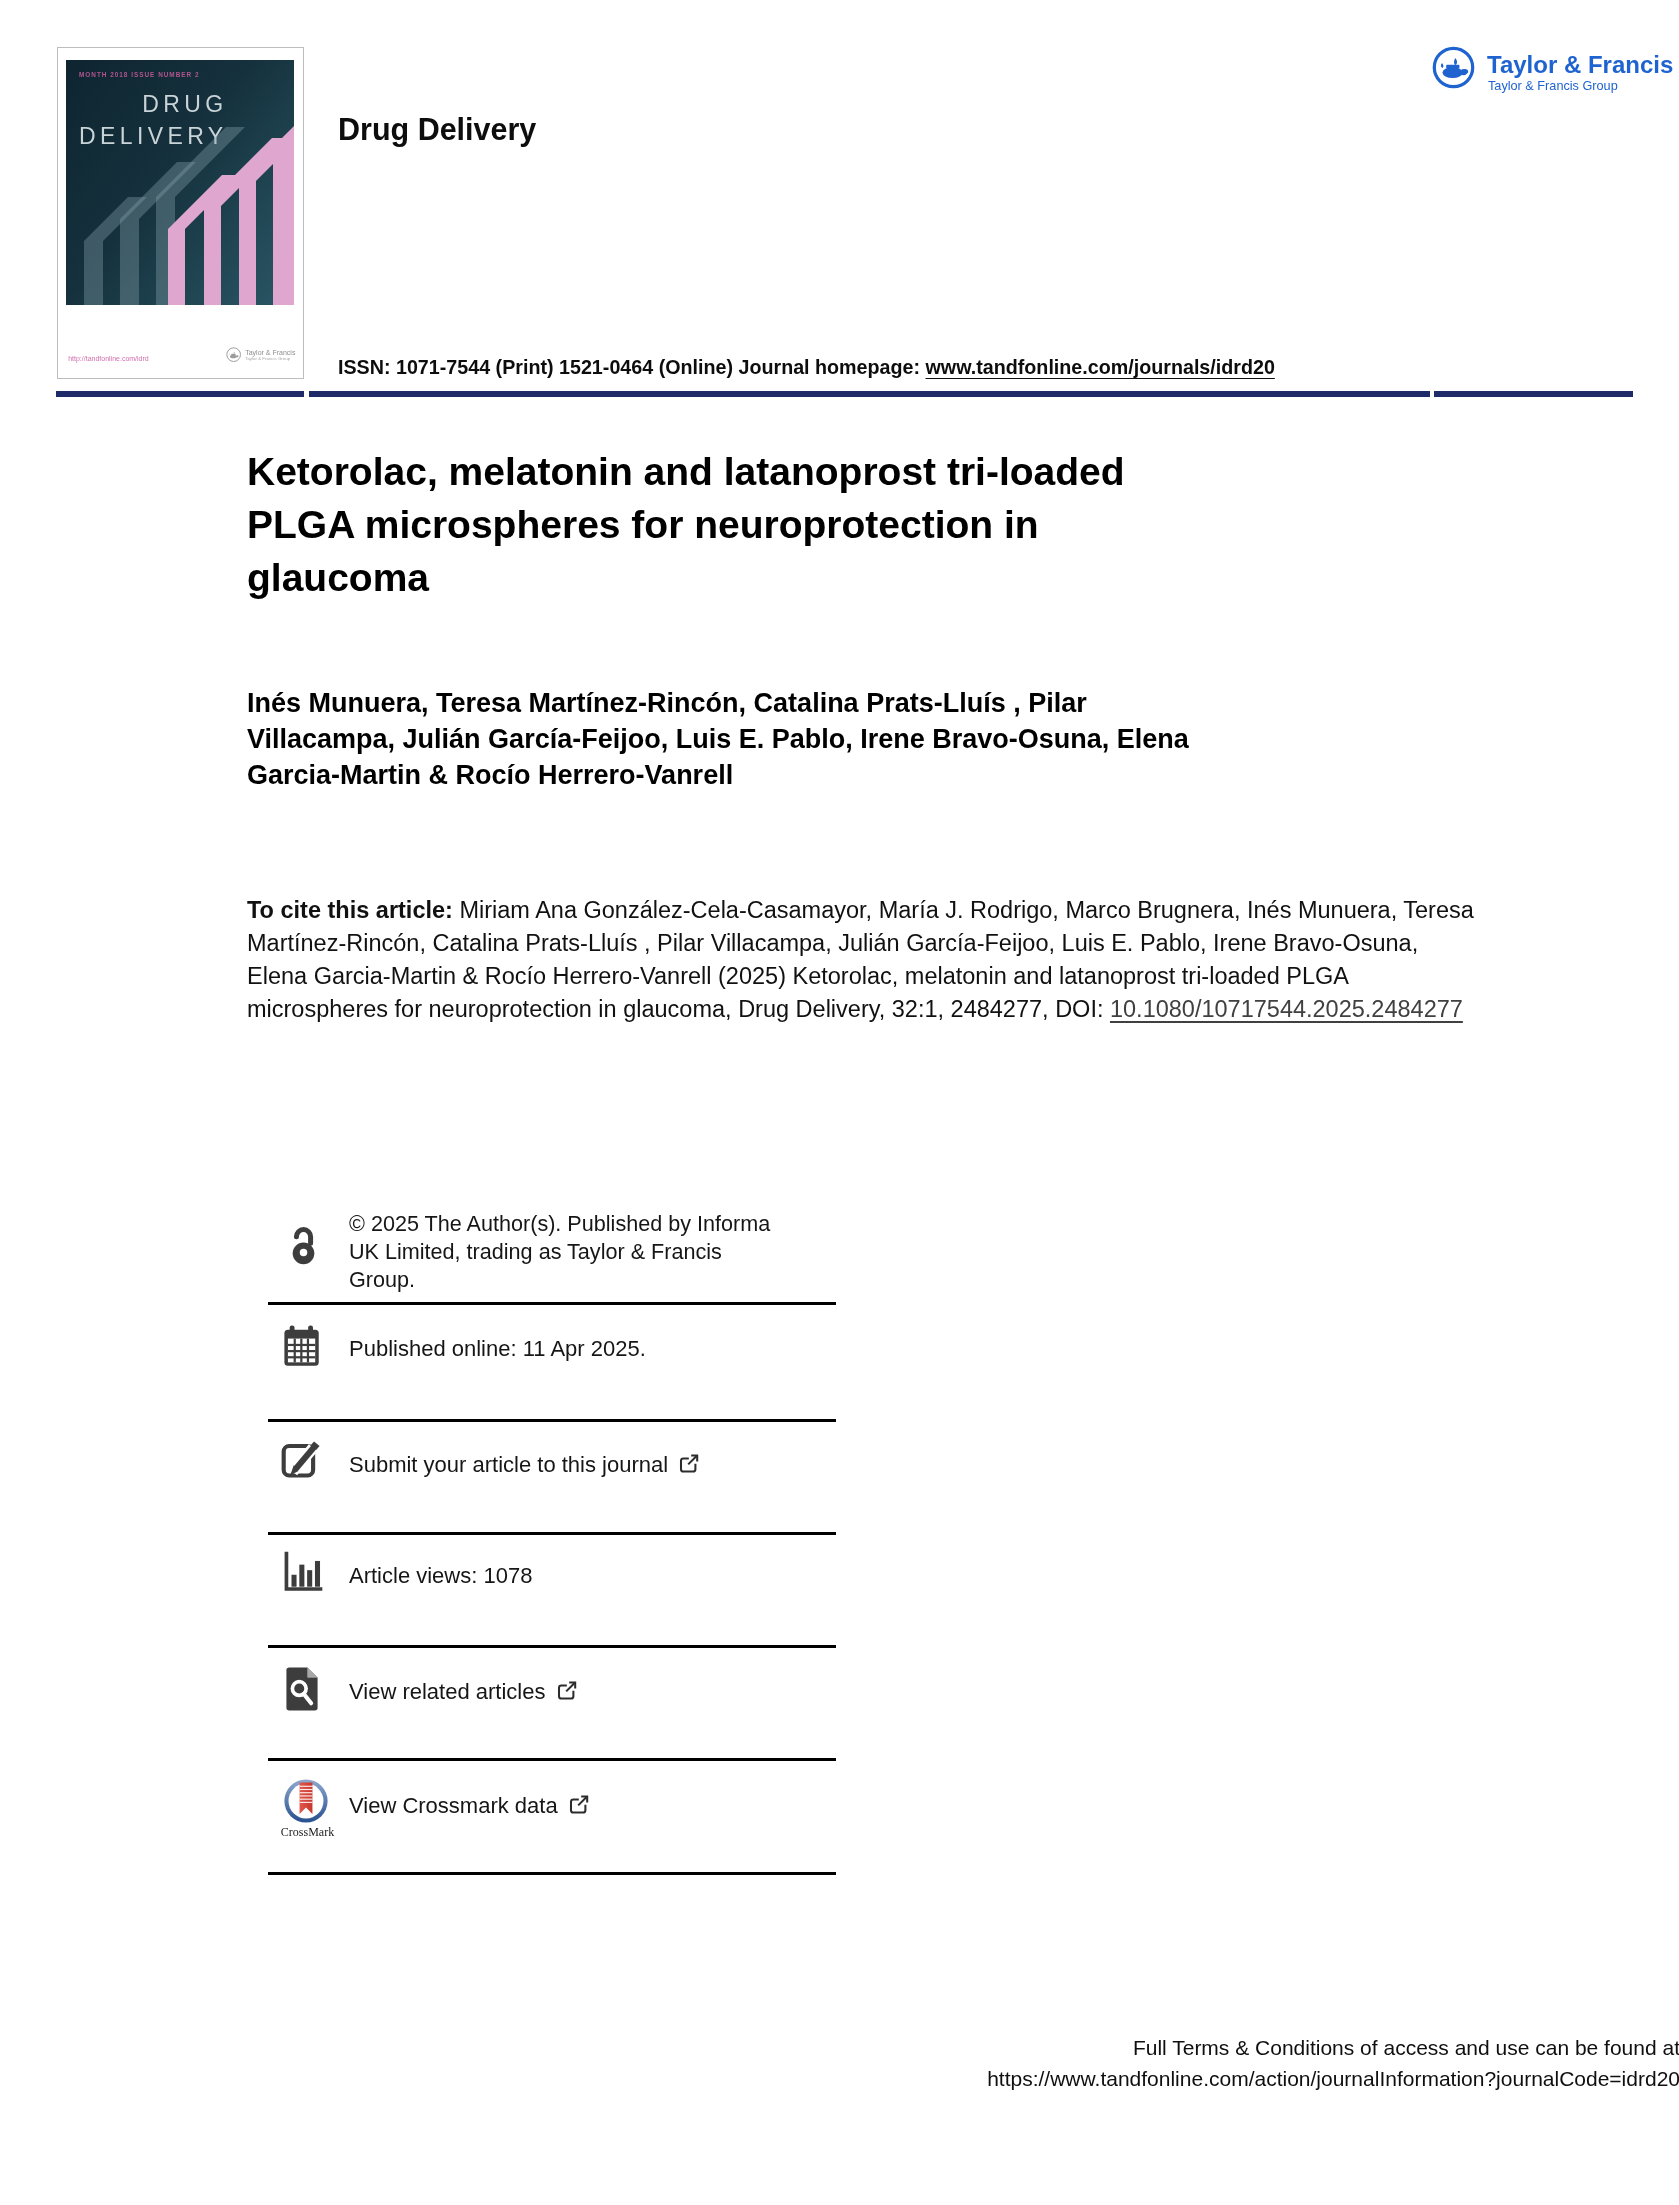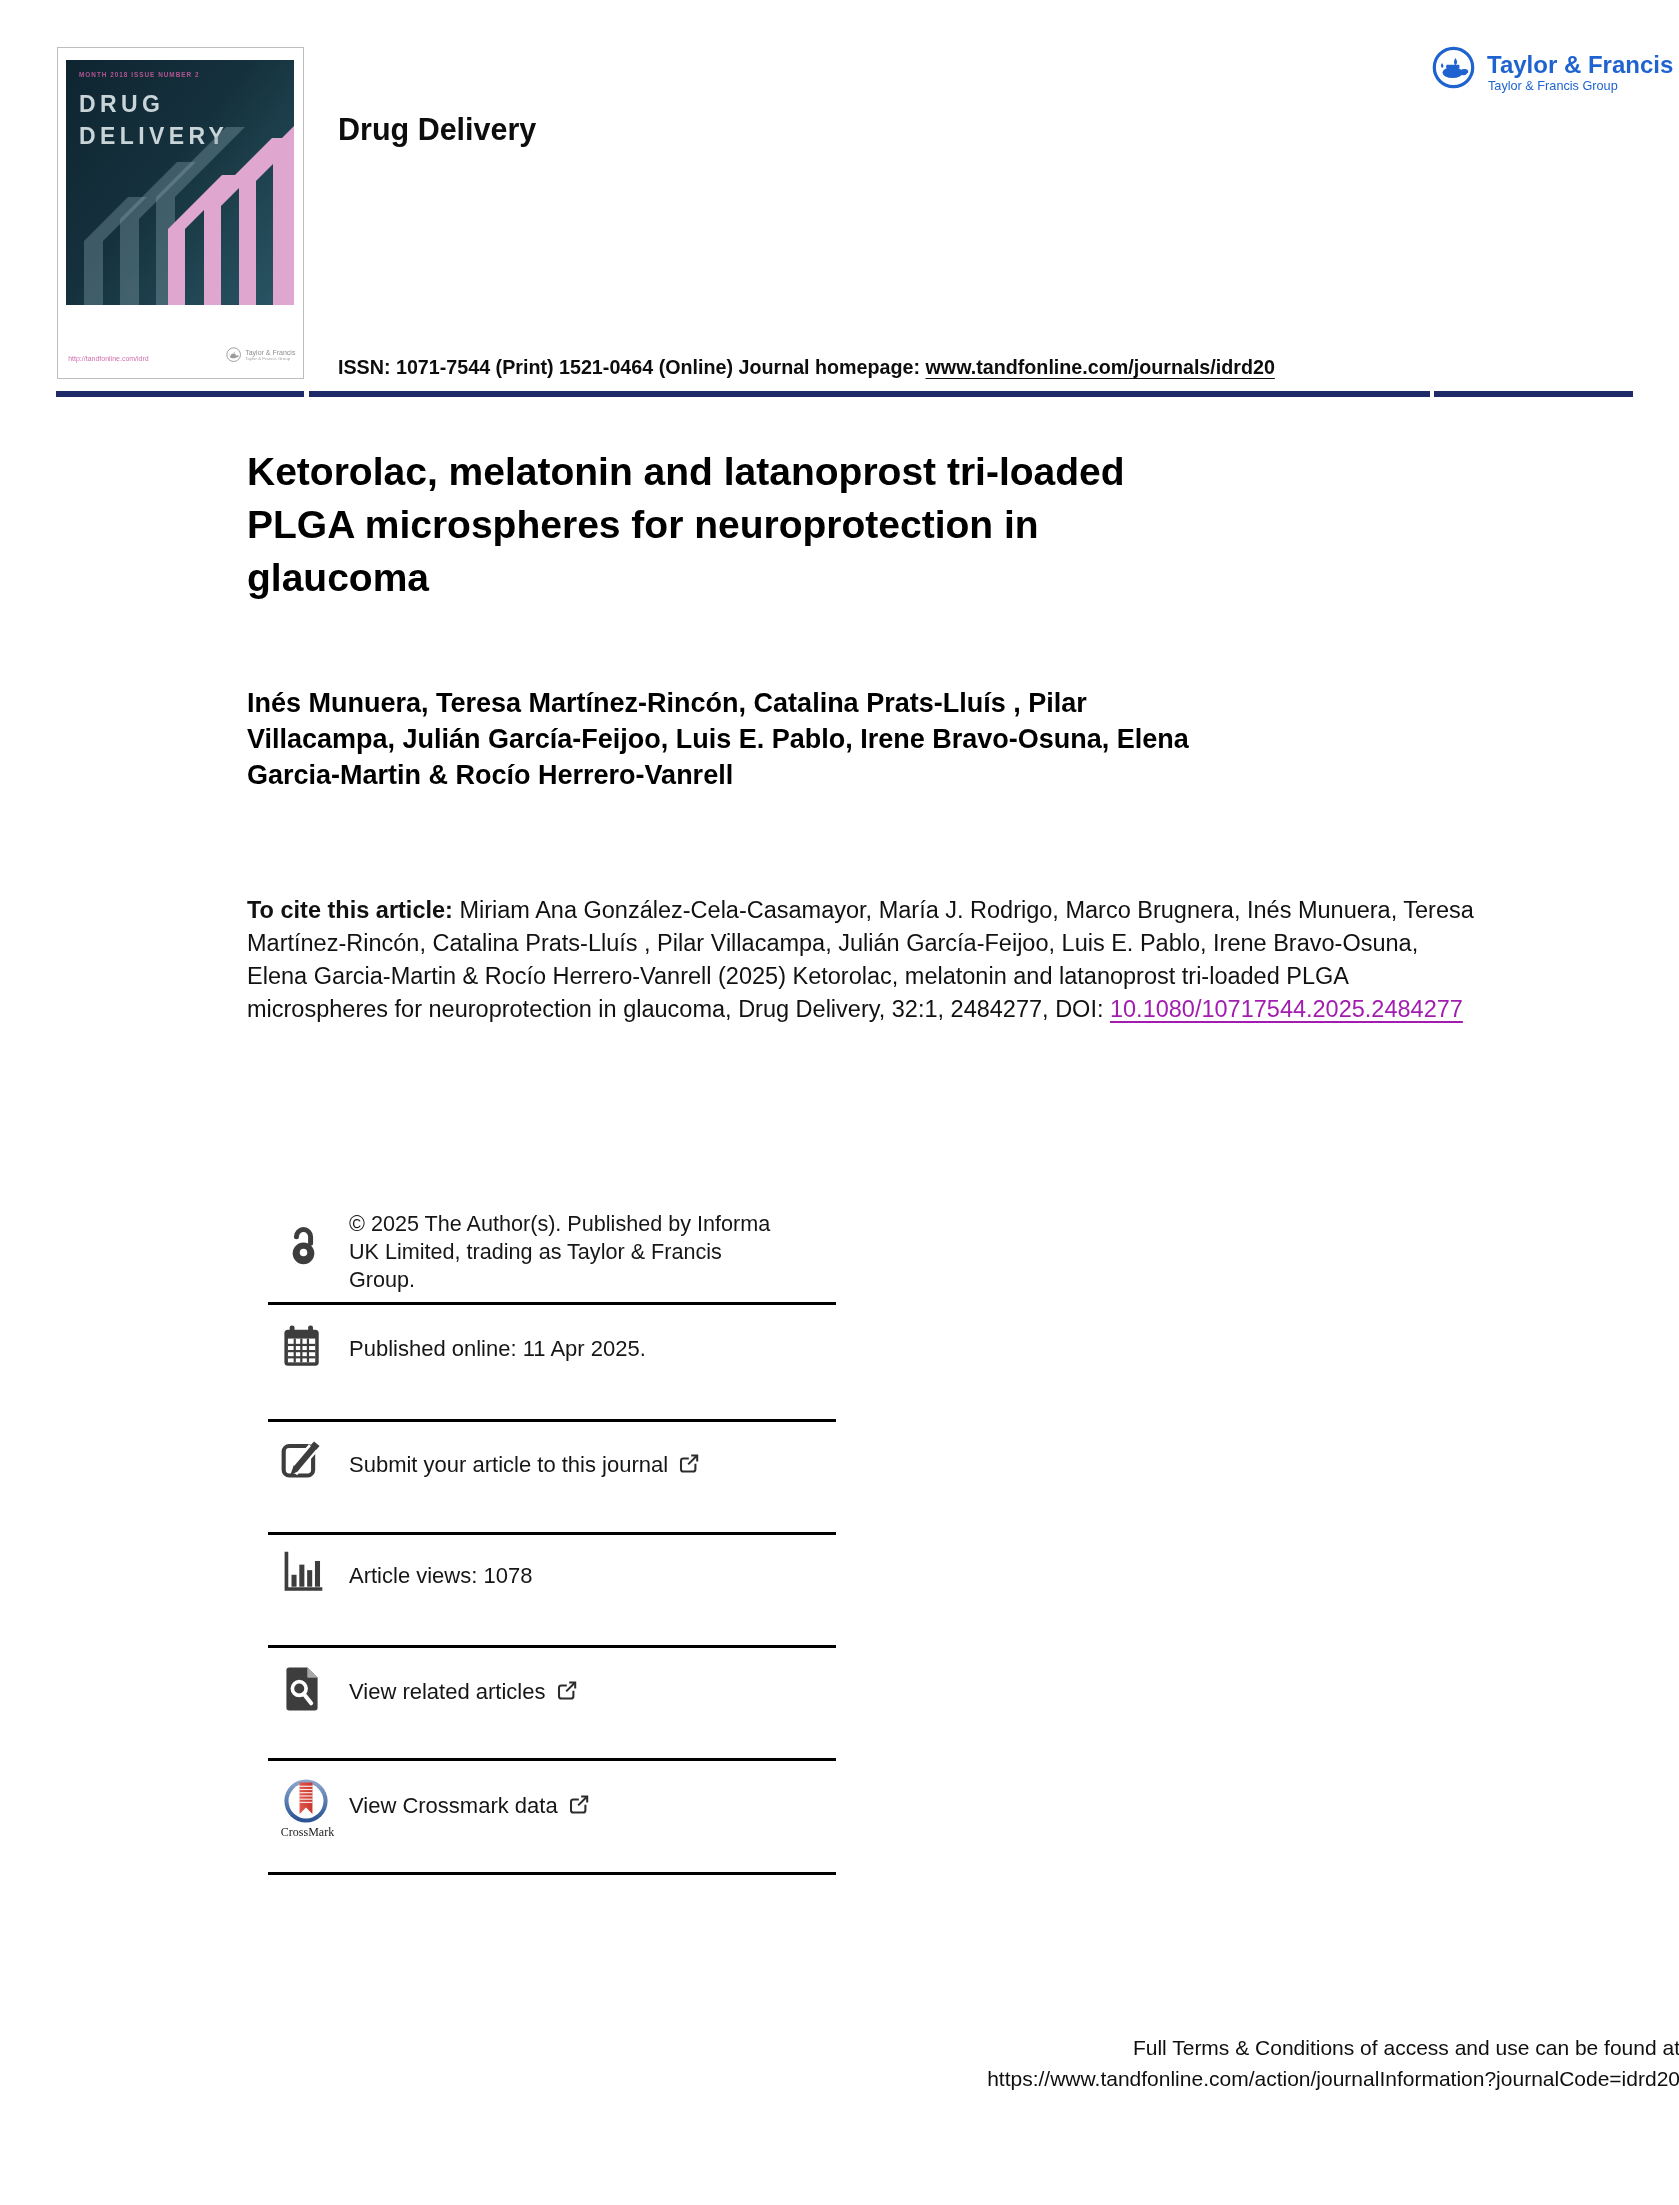--- a/index.html
+++ b/index.html
@@ -7,21 +7,21 @@
         font-family:"Liberation Sans",sans-serif;color:#111;}
 
   
   .cover{position:absolute;left:57px;top:47px;width:247px;height:332px;background:#fff;
          border:1.3px solid #bdbdbd;box-sizing:border-box;}
   .cover-art{position:absolute;left:8.3px;top:12px;width:228px;height:245px;overflow:hidden;
              background:linear-gradient(128deg,#0e2530 0%,#15313d 45%,#234a58 80%,#2b5666 100%);}
   .cover-issue{position:absolute;left:12.7px;top:11.4px;font-size:6.4px;letter-spacing:1px;
                color:#b05590;font-weight:700;}
   .cover-title{position:absolute;left:12.7px;top:28px;font-size:23px;line-height:32px;
-               font-weight:700;letter-spacing:4.4px;color:#c9d4d8;font-family:"Liberation Sans",sans-serif;}
+               font-weight:400;letter-spacing:4.4px;color:#c9d4d8;font-family:"Liberation Sans",sans-serif;text-align:right;}
   .ribbon{position:absolute;bottom:0;}
   .ribbon i{position:absolute;left:0;width:100%;display:block;}
   .ribbon .rv{bottom:0;}
   .ribbon .rd{transform-origin:left bottom;transform:skewX(-45deg);}
   .ribbon.pink i{background:#dfa6cf;}
   .ribbon.dark i{background:rgba(132,160,170,.38);}
   .cover-url{position:absolute;left:10.2px;bottom:16.5px;font-size:7px;color:#d26fad;}
   .cover-logo{position:absolute;right:7.6px;bottom:14px;display:flex;align-items:center;gap:3.8px;}
   .cover-logo .txt .n{font-size:7px;color:#8f8f8f;}
   .cover-logo .txt .g{font-size:4.4px;color:#a8a8a8;}
@@ -38,21 +38,21 @@
   .rule{position:absolute;top:391px;height:5.7px;background:#1f2a68;}
   .rule.a{left:56px;width:248px;}
   .rule.b{left:309px;width:1121px;}
   .rule.c{left:1434px;width:199px;}
 
   
   .art-title{position:absolute;left:247px;top:445px;font-size:39px;line-height:53px;font-weight:700;color:#000;}
   .authors{position:absolute;left:247px;top:685px;font-size:27px;line-height:36px;font-weight:700;color:#000;}
   .cite{position:absolute;left:247px;top:894px;width:1227px;font-size:23.5px;line-height:33px;color:#111;margin:0;}
   .cite b{font-weight:700;}
-  .u{color:#a21caf;text-decoration:underline;text-decoration-thickness:1.6px;text-underline-offset:4.4px;}
+  .u{color:#404040;text-decoration:underline;text-decoration-thickness:1.6px;text-underline-offset:4.4px;}
   .linkline{position:absolute;left:247px;top:1091px;font-size:23.5px;color:#111;margin:0;white-space:nowrap;}
   .linkline b{font-weight:700;margin-right:10.2px;}
 
   
   .row-icon{position:absolute;left:280px;}
   .row-text{position:absolute;left:349px;font-size:22px;color:#161616;}
   .row-text.multi{font-size:21.6px;line-height:28px;}
   .hr{position:absolute;left:268px;width:568px;height:2.5px;background:#000;}
   .ext{display:inline-block;vertical-align:-2.5px;margin-left:10.2px;}
   .cm-caption{position:absolute;left:277px;top:1825px;width:61px;text-align:center;

